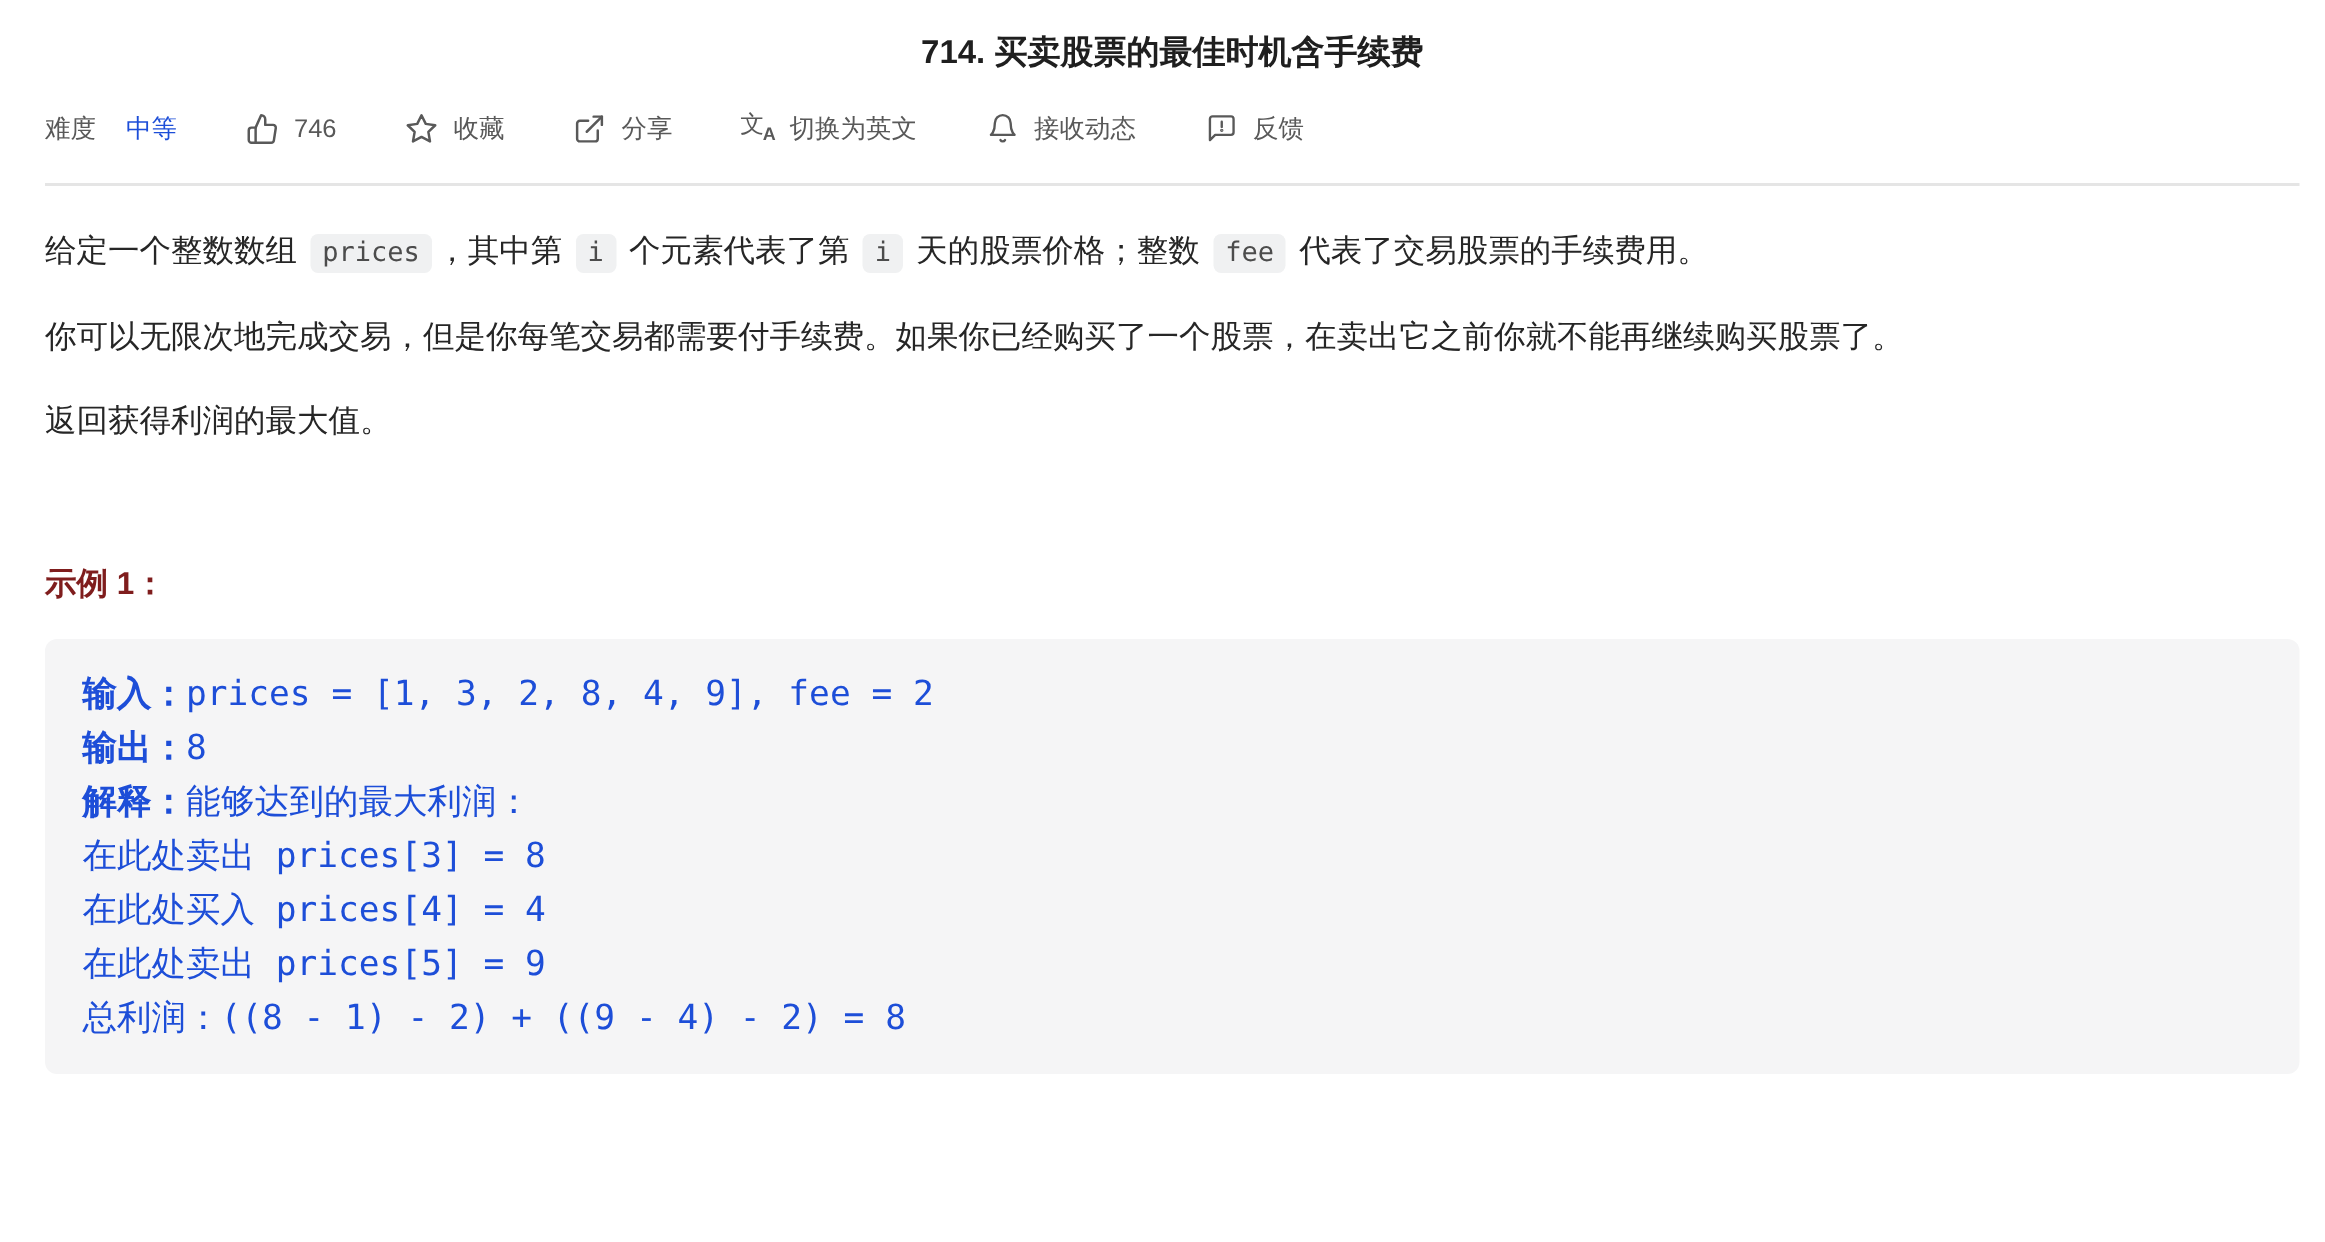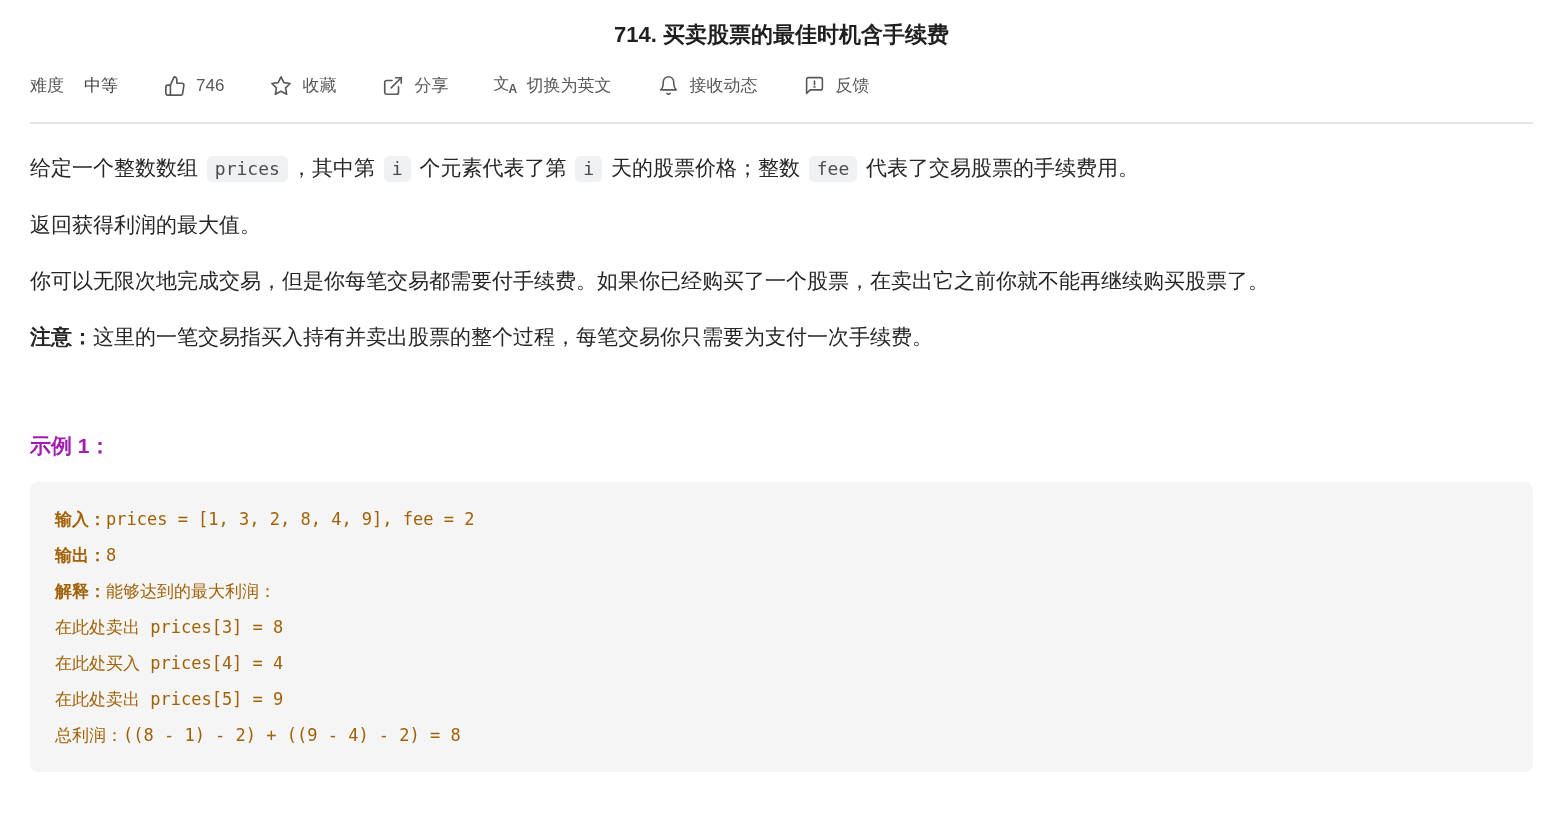--- a/index.html
+++ b/index.html
@@ -36,21 +36,21 @@
   }
   .toolbar-item {
     display: flex;
     align-items: center;
     gap: 10px;
     cursor: pointer;
     text-align: center;
   }
   .toolbar-item.static { cursor: default; }
   .difficulty-group { gap: 20px; }
-  .difficulty-value { color: #404040; }
+  .difficulty-value { color: #1d4ed8; }
   .icon svg { display: block; }
   .icon {
     display: inline-flex;
     align-items: center;
     justify-content: center;
     width: 22px; height: 22px;
   }
   .translate-glyph {
     font-size: 16px;
     line-height: 1;
@@ -93,31 +93,31 @@
     margin: 0 3px;
     text-align: center;
   }
 
   
   .example-heading {
     margin: 82px 0 0 0;
     font-size: 21px;
     line-height: 27px;
     font-weight: 700;
-    color: #a21caf;
+    color: #7f1d1d;
   }
   .example-pre {
     margin-top: 23px;
     background: #f5f5f6;
     border-radius: 8px;
     padding: 19px 25px;
     font-family: "DejaVu Sans Mono", "Liberation Mono", monospace;
-    font-size: 17px;
+    font-size: 23px;
     line-height: 36px;
-    color: #a16207;
+    color: #1d4ed8;
     overflow: hidden;
   }
   .code-line { white-space: pre-wrap; }
 </style>
 </head>
 <body>
 
 <div class="container">
 
   <h1 class="page-title">714. 买卖股票的最佳时机含手续费</h1>
@@ -189,23 +189,22 @@
       </span>
       <span>反馈</span>
     </div>
 
   </div>
 
   <hr class="divider">
 
   <div class="description">
     <p><span>给定一个整数数组 </span><code class="chip">prices</code><span>，其中第 </span><code class="chip">i</code><span> 个元素代表了第 </span><code class="chip">i</code><span> 天的股票价格；整数 </span><code class="chip">fee</code><span> 代表了交易股票的手续费用。</span></p>
+    <p>你可以无限次地完成交易，但是你每笔交易都需要付手续费。如果你已经购买了一个股票，在卖出它之前你就不能再继续购买股票了。</p>
     <p>返回获得利润的最大值。</p>
-    <p>你可以无限次地完成交易，但是你每笔交易都需要付手续费。如果你已经购买了一个股票，在卖出它之前你就不能再继续购买股票了。</p>
-    <p><span class="b">注意：</span><span>这里的一笔交易指买入持有并卖出股票的整个过程，每笔交易你只需要为支付一次手续费。</span></p>
   </div>
 
   <h3 class="example-heading">示例 1：</h3>
 
   <div class="example-pre">
       <div class="code-line"><span class="b">输入：</span><span>prices = [1, 3, 2, 8, 4, 9], fee = 2</span></div>
       <div class="code-line"><span class="b">输出：</span><span>8</span></div>
       <div class="code-line"><span class="b">解释：</span><span>能够达到的最大利润：</span></div>
       <div class="code-line"><span>在此处卖出 prices[3] = 8</span></div>
       <div class="code-line"><span>在此处买入 prices[4] = 4</span></div>

